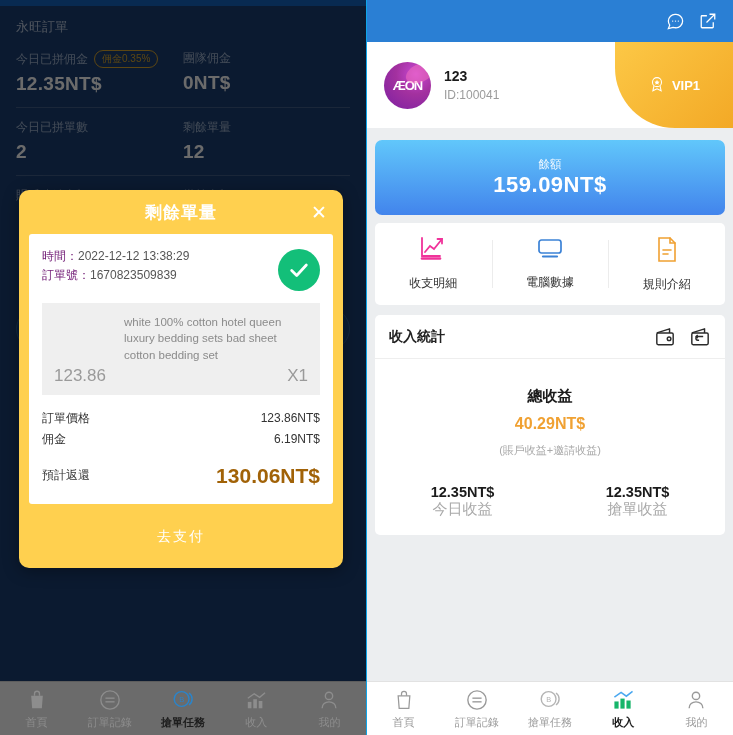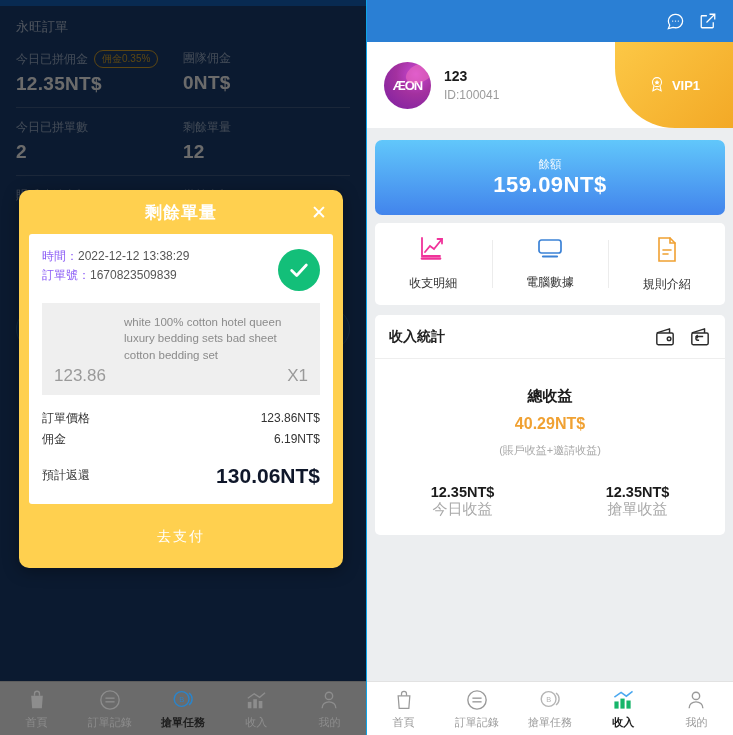--- a/index.html
+++ b/index.html
@@ -68,21 +68,21 @@
   .modal-close {
     position: absolute; right: 16px; top: 50%; transform: translateY(-50%);
     font-size: 19px; color: #ffffff; line-height: 1; cursor: pointer;
   }
   .modal-body {
     background: #ffffff; margin: 0 10px;
     border-radius: 3px; padding: 13px 13px 14px 13px;
   }
   .meta-wrap { display: flex; align-items: flex-start; justify-content: space-between; }
   .meta-lines { font-size: 12px; color: #444; line-height: 1.55; }
-  .meta-lines .k { color: #8b5cf6; }
+  .meta-lines .k { color: #701a75; }
   .meta-lines .v { color: #555; }
   .check-circle {
     width: 42px; height: 42px; border-radius: 50%;
     background: #13bf79; flex: none;
     display: flex; align-items: center; justify-content: center;
     margin-top: 2px;
   }
 
   .product-box {
     background: #efefef; margin-top: 12px;
@@ -98,21 +98,21 @@
     font-size: 17px; color: #9a9a9a; margin-top: 3px;
   }
 
   .lines { margin-top: 13px; }
   .line {
     display: flex; justify-content: space-between; align-items: baseline;
     font-size: 12px; color: #333; padding: 2px 0;
   }
   .line .r { color: #333; }
   .line.total { margin-top: 12px; align-items: center; }
-  .line.total .r { color: #0f172a; font-size: 21px; font-weight: bold; }
+  .line.total .r { color: #a16207; font-size: 21px; font-weight: bold; }
 
   .pay-btn {
     margin: 14px 10px 12px 10px; height: 38px;
     background: #ffd04f; color: #ffffff;
     display: flex; align-items: center; justify-content: center;
     font-size: 14px; letter-spacing: 2px; cursor: pointer;
   }
 
   
   .phone-right {

